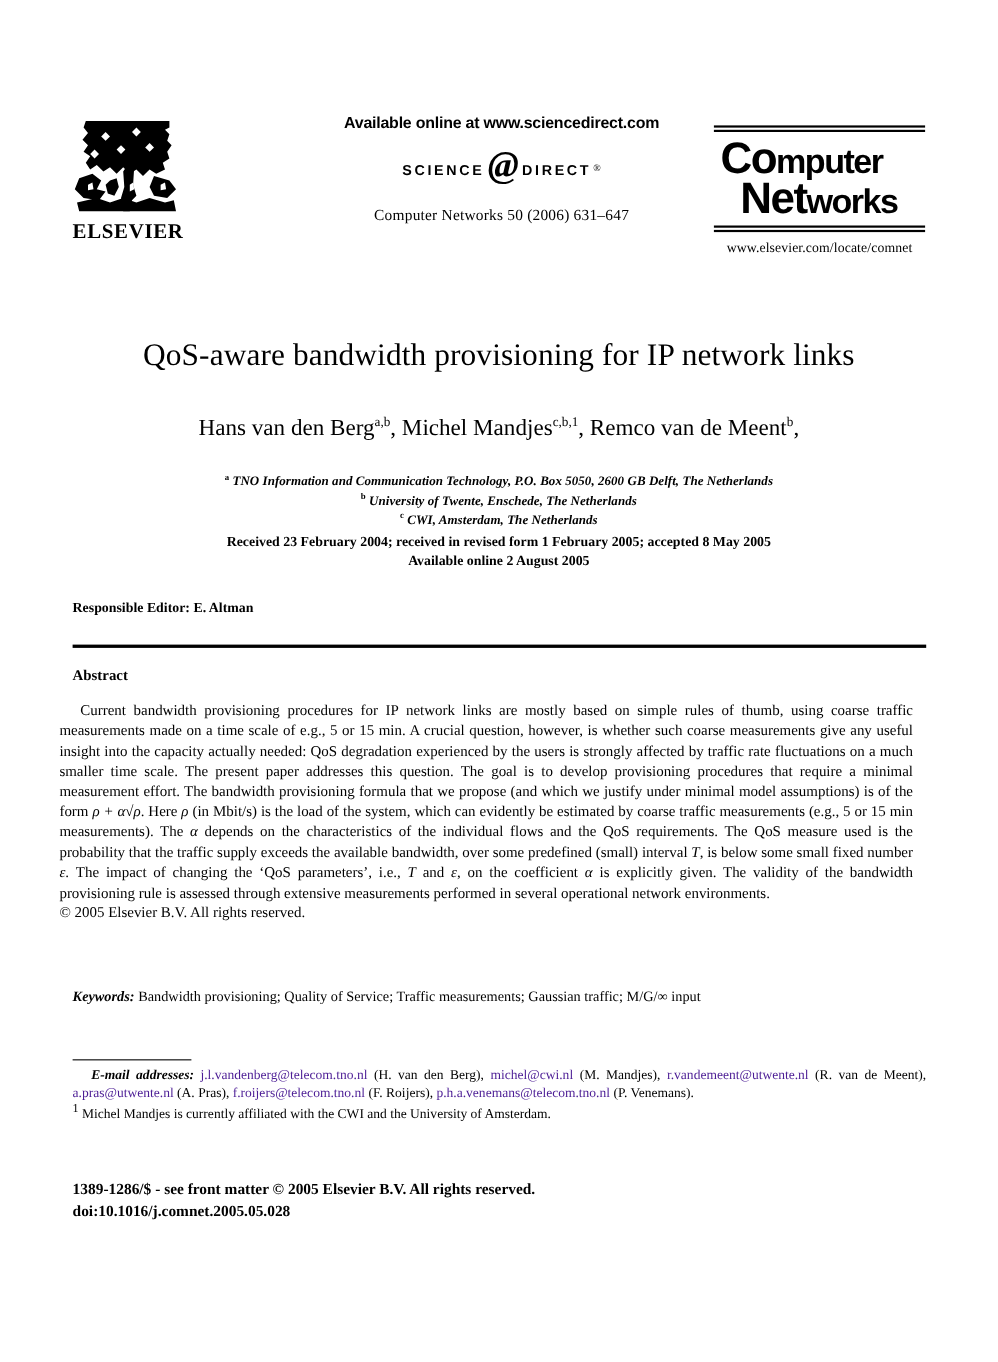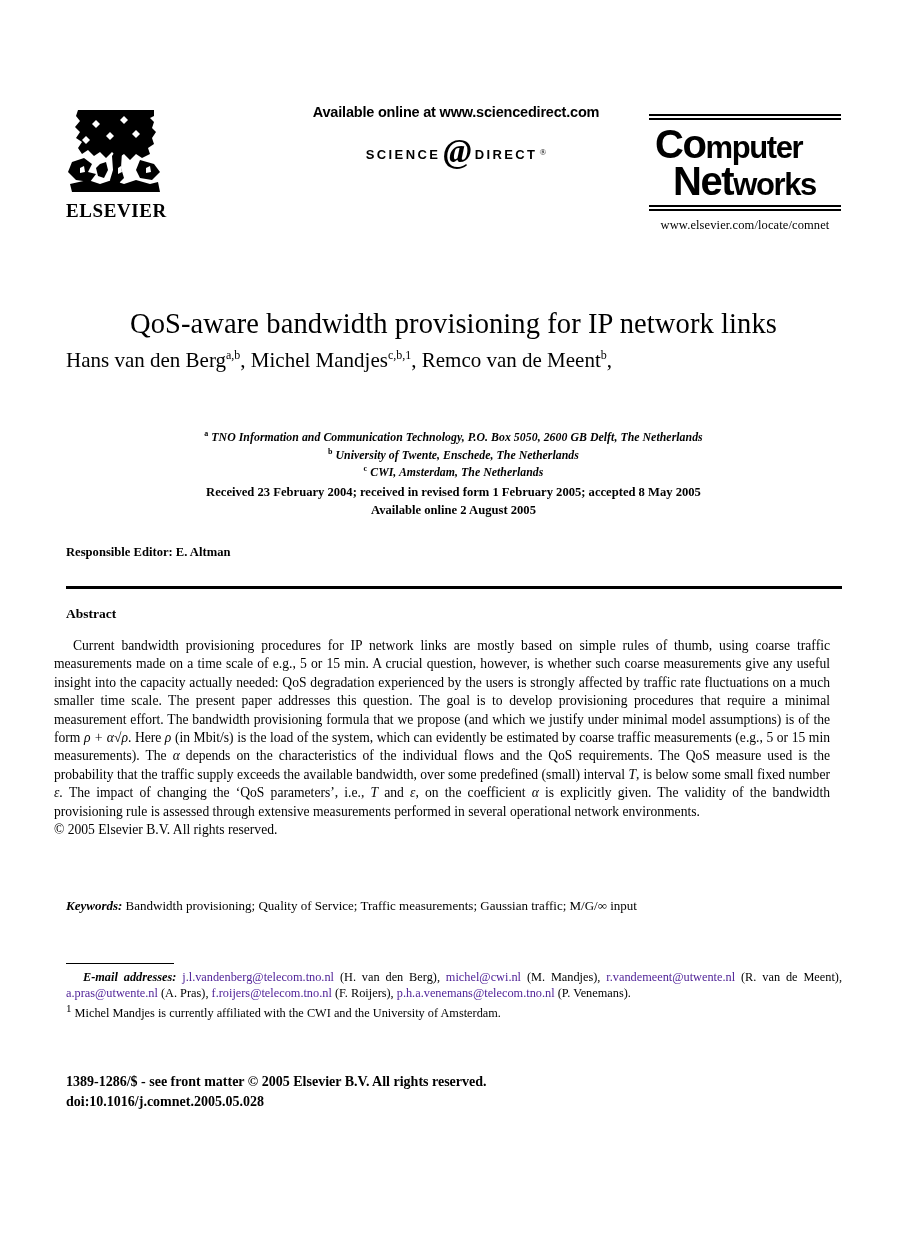--- a/index.html
+++ b/index.html
@@ -164,22 +164,23 @@
     font-size: 28.5px;
     font-weight: normal;
     letter-spacing: 0.1px;
     line-height: 1.2;
   }
 
   
   .authors {
     position: absolute;
     left: 66px;
-    top: 346px;
-    width: 775px;
+    top: 374px;
+    width: 775px;
+    text-align: center;
     font-size: 21px;
     line-height: 1.42;
   }
   .authors sup { font-size: 12px; vertical-align: super; }
 
   
   .affils {
     position: absolute;
     left: 66px;
     top: 428px;
@@ -335,20 +336,21 @@
     </div>
 
     <div class="sd-block">
       <div class="sd-available">Available online at www.sciencedirect.com</div>
       <div class="sd-logo">
         <span class="sd-science">SCIENCE</span>
         <span class="sd-at">@</span>
         <span class="sd-direct">DIRECT</span>
         <span class="sd-reg">®</span>
       </div>
+      <div class="sd-citation">Computer Networks 50 (2006) 631–647</div>
     </div>
 
     <div class="cn-block">
       <div class="cn-rule-top"></div>
       <div class="cn-line1"><span class="cn-big">Co</span><span class="cn-small">m</span><span class="cn-small">puter</span></div>
       <div class="cn-line2"><span class="cn-big">Net</span><span class="cn-small">works</span></div>
       <div class="cn-rule-bottom"></div>
       <div class="cn-url">www.elsevier.com/locate/comnet</div>
     </div>
   </div>

